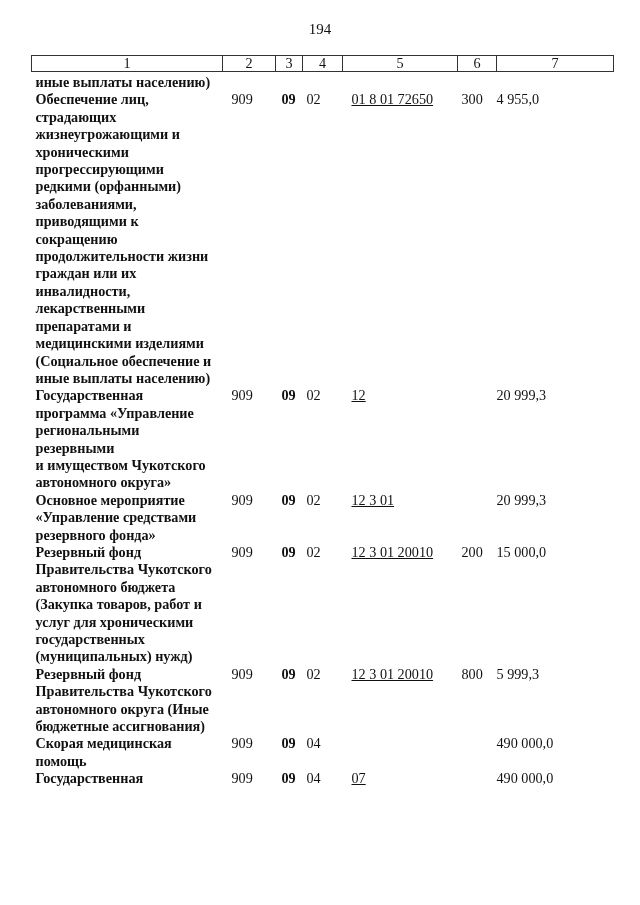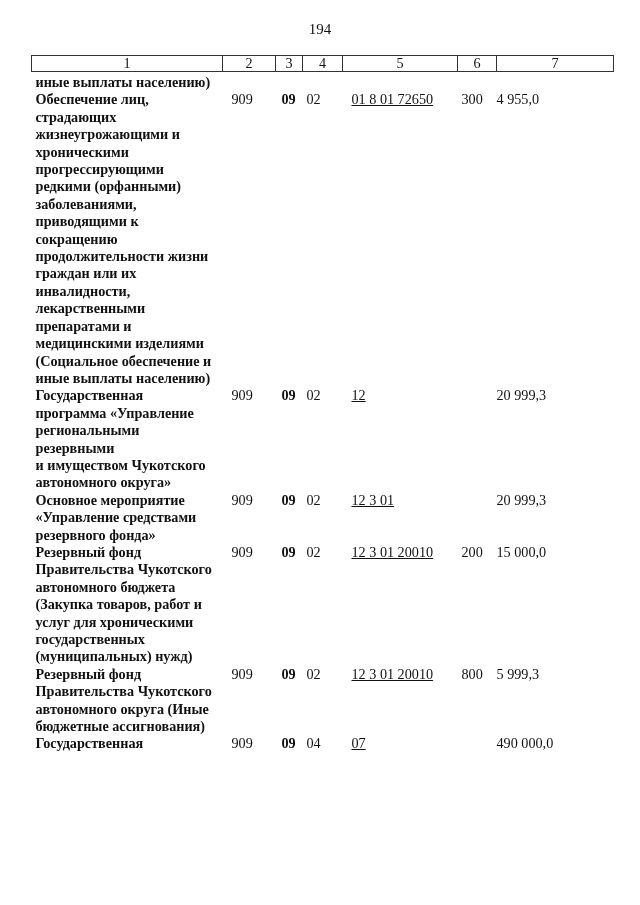--- a/index.html
+++ b/index.html
@@ -151,20 +151,32 @@
         </td>
         <td class="admin">909</td>
         <td class="sec">09</td>
         <td class="sub">02</td>
         <td class="target">12 3 01 20010</td>
         <td class="vtype">800</td>
         <td class="amount">5 999,3</td>
       </tr>
       <tr>
         <td class="name">
+          <div>Скорая медицинская</div>
+          <div>помощь</div>
+        </td>
+        <td class="admin">909</td>
+        <td class="sec">09</td>
+        <td class="sub">04</td>
+        <td class="target"></td>
+        <td class="vtype"></td>
+        <td class="amount">490 000,0</td>
+      </tr>
+      <tr>
+        <td class="name">
           <div>Государственная</div>
         </td>
         <td class="admin">909</td>
         <td class="sec">09</td>
         <td class="sub">04</td>
         <td class="target">07</td>
         <td class="vtype"></td>
         <td class="amount">490 000,0</td>
       </tr>
     </tbody>

